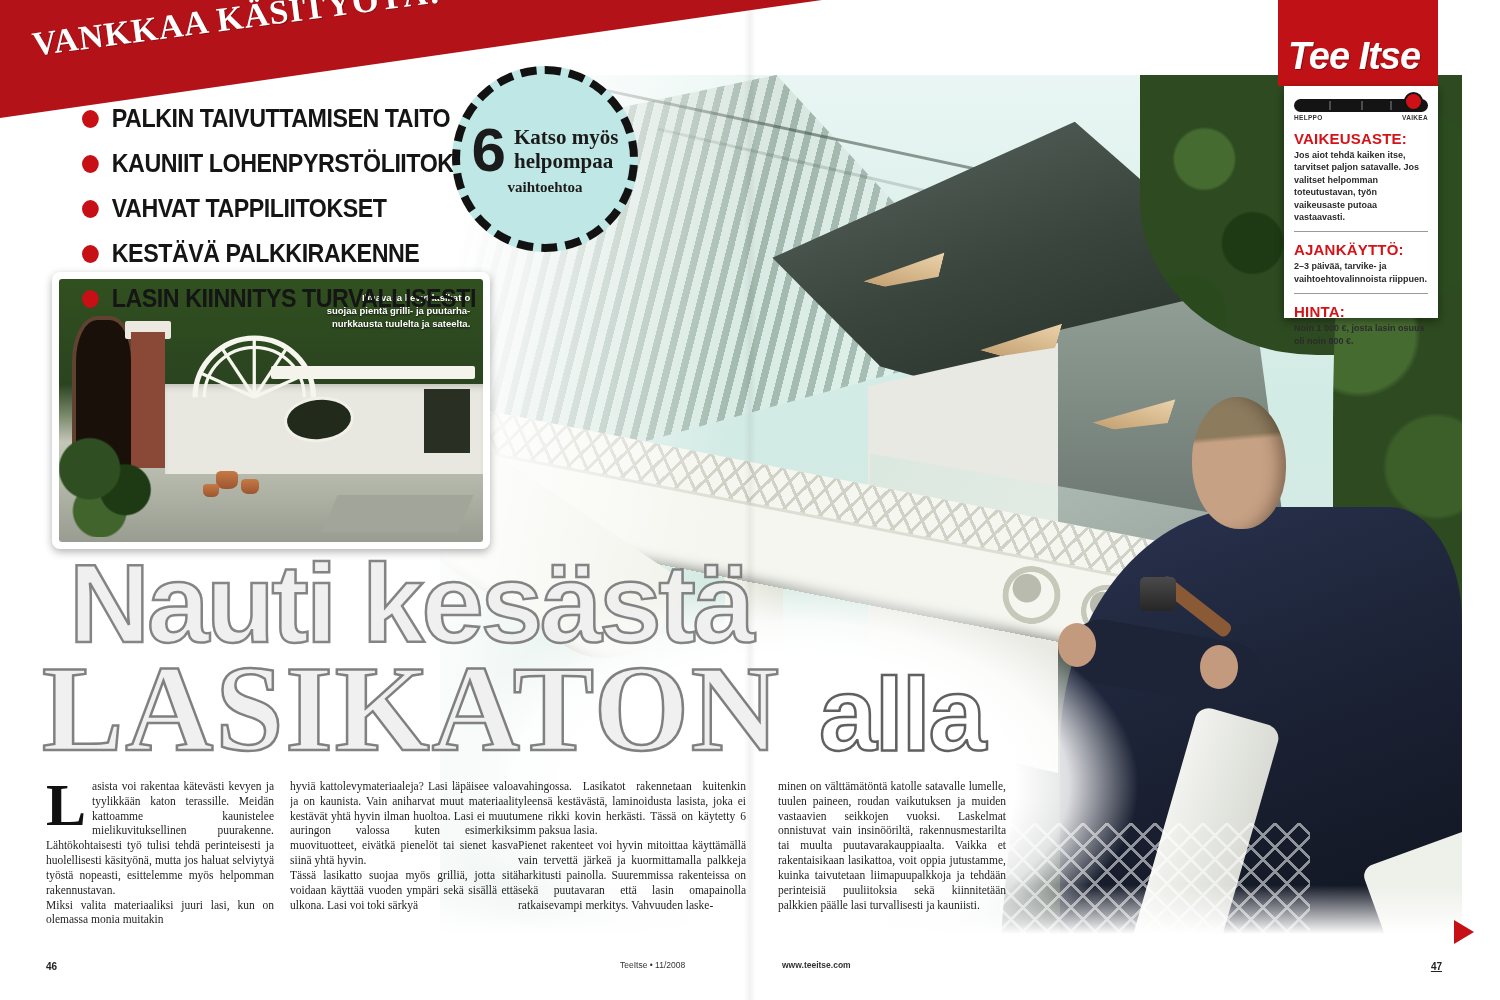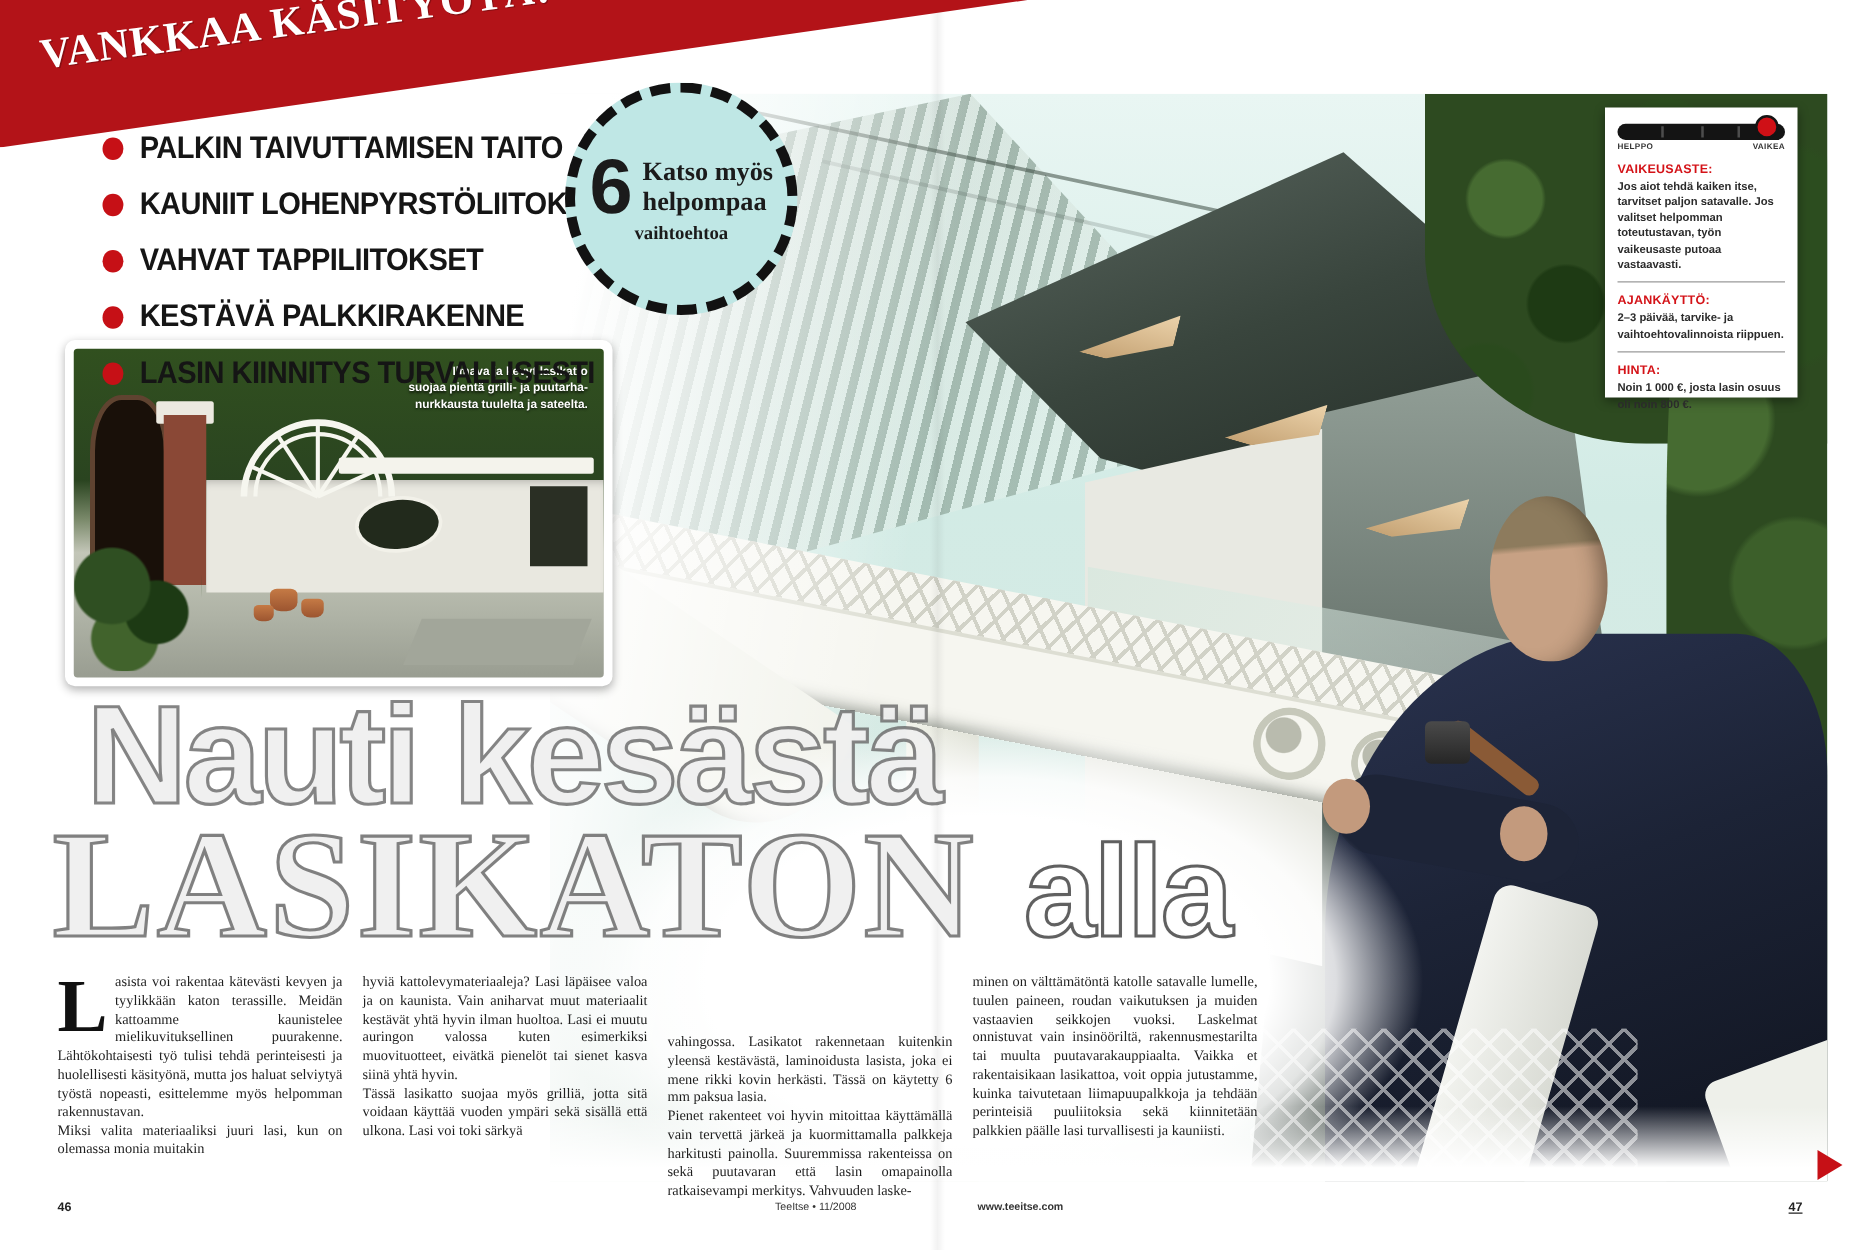--- a/index.html
+++ b/index.html
@@ -139,35 +139,35 @@
     text-shadow:0 0 1px rgba(120,120,120,.6);}
   .hl2b{font-weight:700;font-size:104px;margin-left:38px;letter-spacing:-2px;line-height:1;
     color:#fff;-webkit-text-stroke:2.5px rgba(70,70,70,.85);text-shadow:0 0 2px rgba(90,90,90,.5);}
 
   
   .col{position:absolute;top:779px;width:228px;height:172px;overflow:hidden;z-index:6;
     font-family:"Liberation Serif",serif;font-size:11.5px;line-height:1.29;color:#1e1e1e;
     text-align:justify;}
   .col span.body{white-space:pre-line;}
   .dropcap{float:left;font-size:60px;line-height:48px;font-weight:700;padding:2px 6px 0 0;color:#111;}
-  .c1{left:46px;} .c2{left:290px;} .c3{left:534px;margin-top:48px;} .c4{left:778px;}
+  .c1{left:46px;} .c2{left:290px;} .c3{left:518px;} .c4{left:778px;}
 
   
   .logo-box{position:absolute;left:1278px;top:0;width:160px;height:86px;background:#bf1116;z-index:9;}
   .logo{position:absolute;left:10px;bottom:8px;color:#fff;font-style:italic;font-weight:700;
     font-size:38px;letter-spacing:-1px;text-shadow:1px 1px 0 rgba(0,0,0,.3);}
   .info-card{position:absolute;left:1284px;top:86px;width:154px;height:232px;background:#fff;
     box-shadow:0 3px 8px rgba(0,0,0,.4);z-index:9;padding:9px 10px;box-sizing:border-box;}
   .scale{position:relative;height:13px;background:#141414;border-radius:7px;margin-top:4px;}
   .tick{position:absolute;top:2px;width:2px;height:9px;background:#4d4d4d;}
   .marker{position:absolute;width:15px;height:15px;border-radius:50%;background:#cf1016;
     border:2px solid #141414;top:-7px;}
   .scale-labels{display:flex;justify-content:space-between;font-size:6.5px;font-weight:700;
     color:#333;margin-top:2px;letter-spacing:.3px;}
-  .sec-title{color:#d41318;font-weight:800;font-size:10px;margin-top:9px;letter-spacing:.2px;}
+  .sec-title{color:#d41318;font-weight:800;font-size:15px;margin-top:9px;letter-spacing:.2px;}
   .sec-text{font-size:9px;line-height:1.38;font-weight:600;color:#2b2b2b;margin-top:2px;}
   .sep{border:none;border-top:1px solid #9a9a9a;margin:8px 0 0;}
 
   
   .pg{position:absolute;bottom:28px;font-size:10px;font-weight:700;color:#222;z-index:9;}
   .pg-l{left:46px;} .pg-r{right:58px;text-decoration:underline;}
   .foot{position:absolute;bottom:30px;font-size:8.5px;color:#333;z-index:9;}
   .foot-mag{left:620px;} .foot-web{left:782px;font-weight:700;}
   .next-arrow{position:absolute;right:26px;bottom:56px;width:0;height:0;z-index:9;
     border-left:20px solid #c61016;border-top:12px solid transparent;border-bottom:12px solid transparent;}
@@ -307,20 +307,23 @@
    Tässä lasikatto suojaa myös grilliä, jotta sitä voidaan käyttää vuoden ympäri sekä sisällä että ulkona. Lasi voi toki särkyä</span>
   </div>
   <div class="col c3">
     <span class="body">vahingossa. Lasikatot rakennetaan kuitenkin yleensä kestävästä, laminoidusta lasista, joka ei mene rikki kovin herkästi. Tässä on käytetty 6 mm paksua lasia.
    Pienet rakenteet voi hyvin mitoittaa käyttämällä vain tervettä järkeä ja kuormittamalla palkkeja harkitusti painolla. Suuremmissa rakenteissa on sekä puutavaran että lasin omapainolla ratkaisevampi merkitys. Vahvuuden laske-</span>
   </div>
   <div class="col c4">
     <span class="body">minen on välttämätöntä katolle satavalle lumelle, tuulen paineen, roudan vaikutuksen ja muiden vastaavien seikkojen vuoksi. Laskelmat onnistuvat vain insinööriltä, rakennusmestarilta tai muulta puutavarakauppiaalta. Vaikka et rakentaisikaan lasikattoa, voit oppia jutustamme, kuinka taivutetaan liimapuupalkkoja ja tehdään perinteisiä puuliitoksia sekä kiinnitetään palkkien päälle lasi turvallisesti ja kauniisti.</span>
   </div>
 
+  <div class="logo-box">
+    <span class="logo">Tee Itse</span>
+  </div>
   <div class="info-card">
     <div class="scale">
       <div class="tick" style="left:26%;"></div>
       <div class="tick" style="left:50%;"></div>
       <div class="tick" style="left:72%;"></div>
       <div class="marker" style="left:82%;"></div>
     </div>
     <div class="scale-labels">
       <span>HELPPO</span>
       <span>VAIKEA</span>

